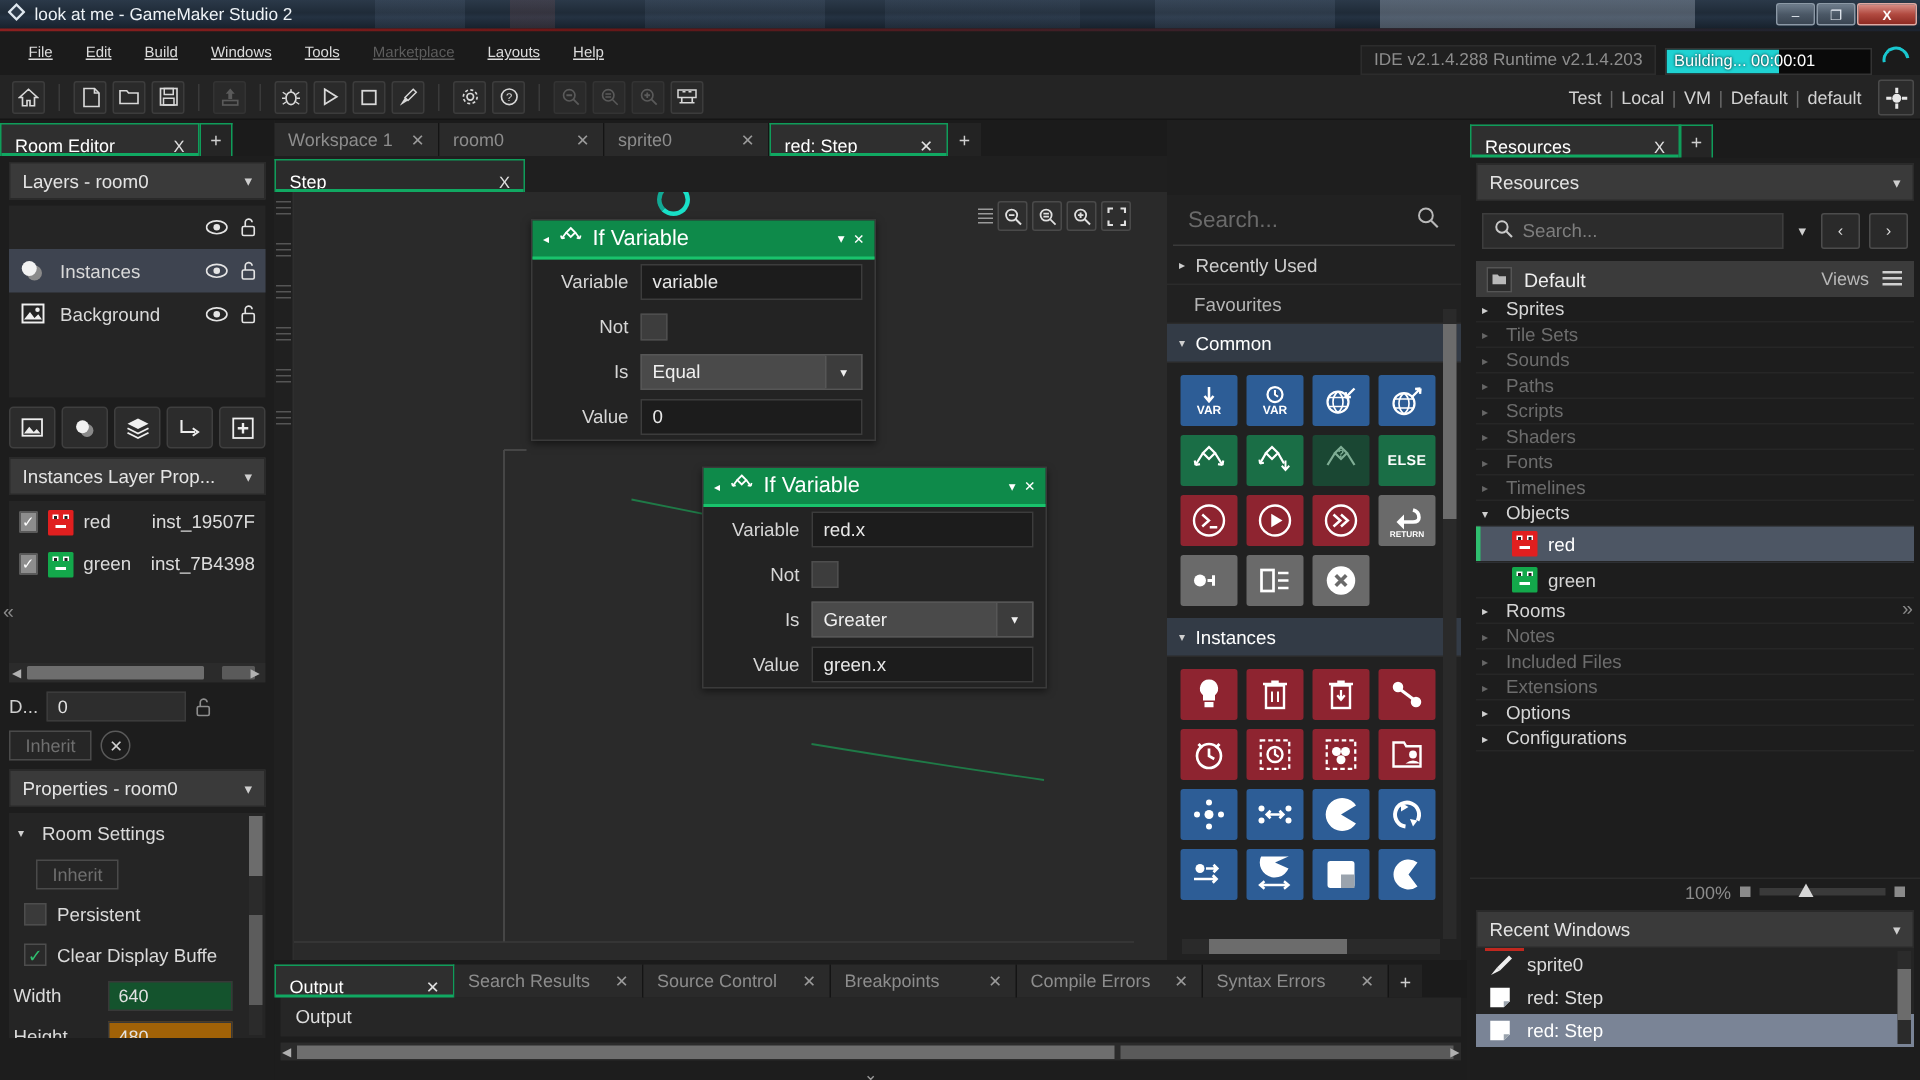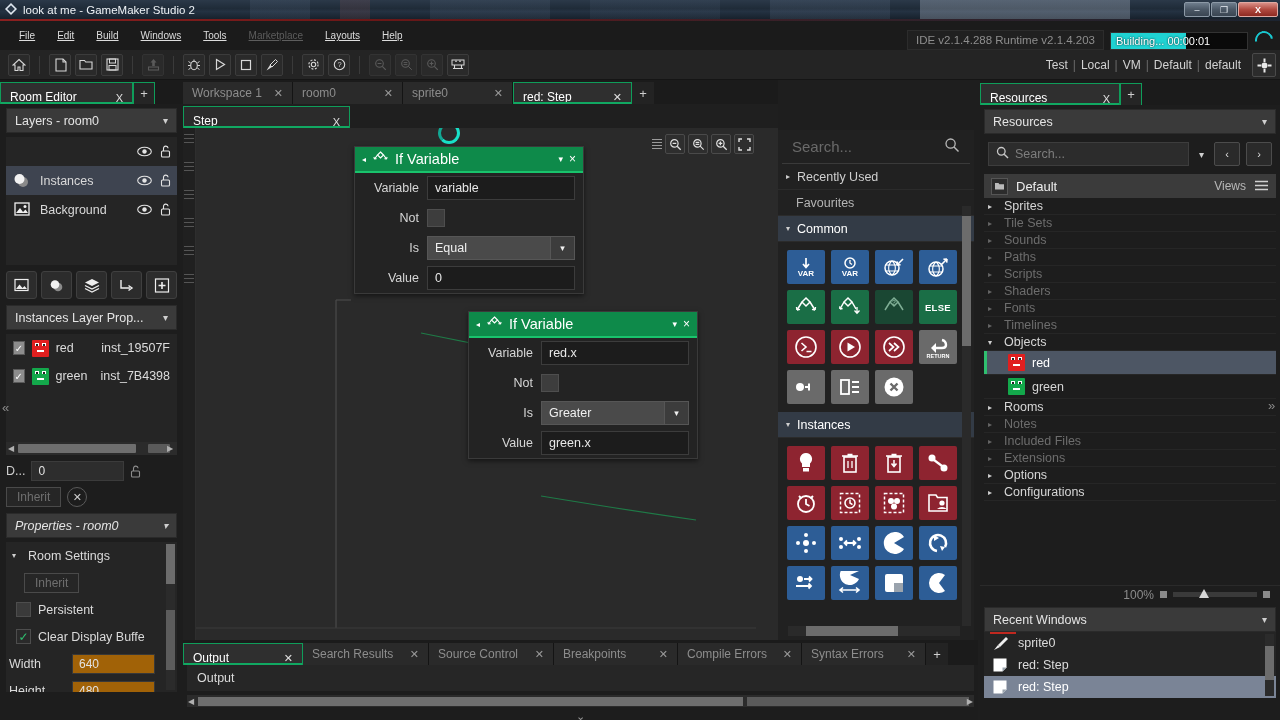--- a/index.html
+++ b/index.html
@@ -559,21 +559,21 @@
             <rect x="1.5" y="6" width="8" height="6" rx="1" fill="none" stroke="#8d8d8d" stroke-width="1.1"></rect>
             <path d="M3.5 6 V3.6 a2.3 2.3 0 0 1 4.6 -0.4" fill="none" stroke="#8d8d8d" stroke-width="1.1"></path>
           </svg>
       </span>
     </div>
     <div class="propline">
       <span class="ghostbtn">Inherit</span>
       <span class="circbtn">✕</span>
     </div>
 
-    <div style="margin:6px 6px 2px 6px;font-style:italic;">
+    <div style="margin:6px 6px 2px 6px;">
       <div class="header-bar">
         <span>Properties - room0</span>
         <span class="chev">▾</span>
       </div>
     </div>
 
     <div class="prop-body">
       <div class="prow" style="padding-left:6px;">
         <span class="tri-c">▾</span>
         <span>Room Settings</span>
@@ -584,21 +584,21 @@
       <div class="prow">
         <span class="cbox2"></span>
         <span>Persistent</span>
       </div>
       <div class="prow">
         <span class="cbox2 on">✓</span>
         <span>Clear Display Buffe</span>
       </div>
       <div class="prow" style="padding-left:3px">
         <span style="width:56px">Width</span>
-        <span class="field" style="width:83px;background:#a16207;border-color:#383838">640</span>
+        <span class="field" style="width:83px;background:#14532d;border-color:#383838">640</span>
       </div>
       <div class="prow" style="padding-left:3px">
         <span style="width:56px">Height</span>
         <span class="field" style="width:83px;background:#a16207;border-color:#383838">480</span>
       </div>
       <div class="vscroll">
         <span class="th" style="top:0; height:40px"></span>
         <span class="th" style="top:66px; height:60px; background:#5c5c5c"></span>
       </div>
     </div>

